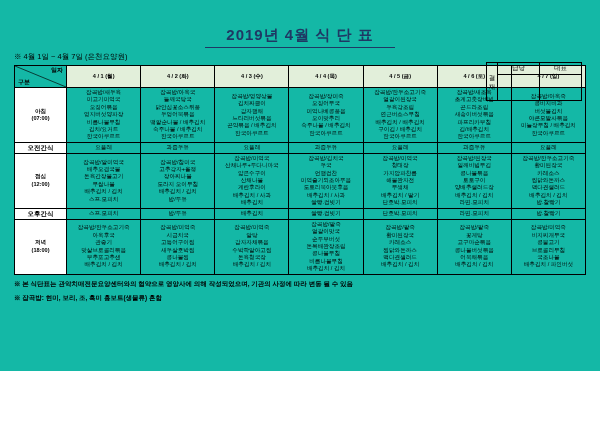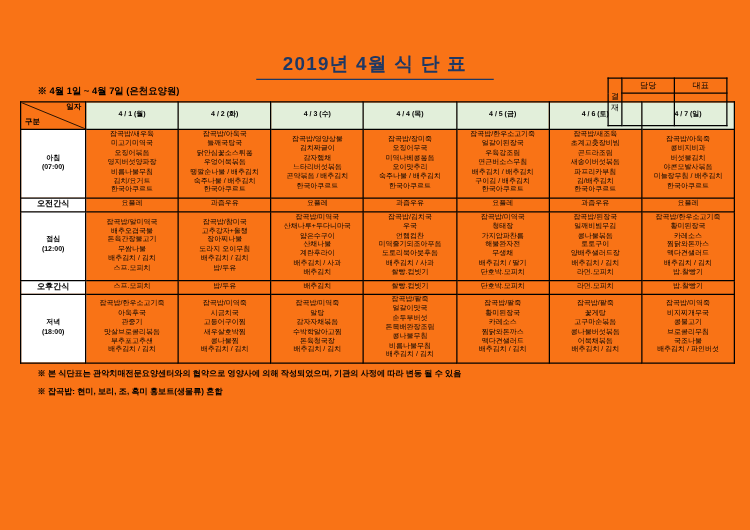--- a/index.html
+++ b/index.html
@@ -4,23 +4,23 @@
 <style>
   * { box-sizing: border-box; }
   html, body {
     margin: 0; padding: 0;
     width: 600px; height: 424px;
     background: #ffffff;
     font-family: "Liberation Sans", sans-serif;
   }
   .page {
     position: relative;
-    width: 600px; height: 424px;
-    background: #f97316;
-    padding: 16px;
+    width: 600px; height: 371px;
+    background: #14b8a6;
+    padding: 0;
   }
   .title {
     text-align: center;
     font-size: 15px;
     font-weight: bold;
     color: #1f3864;
     letter-spacing: 1px;
     padding-top: 26px;
     padding-bottom: 2px;
   }
@@ -50,21 +50,21 @@
     padding: 0;
   }
   .approval .hdr {
     width: 42px; height: 12px;
   }
   .approval .body {
     width: 42px; height: 26px;
   }
   .note-line {
     font-size: 7.5px;
-    font-weight: bold;
+    font-weight: normal;
     margin: 0 0 3px 14px;
     color: #000;
   }
   table.menu {
     border-collapse: collapse;
     margin: 0 auto;
     width: 572px;
     table-layout: fixed;
   }
   table.menu td, table.menu th {

